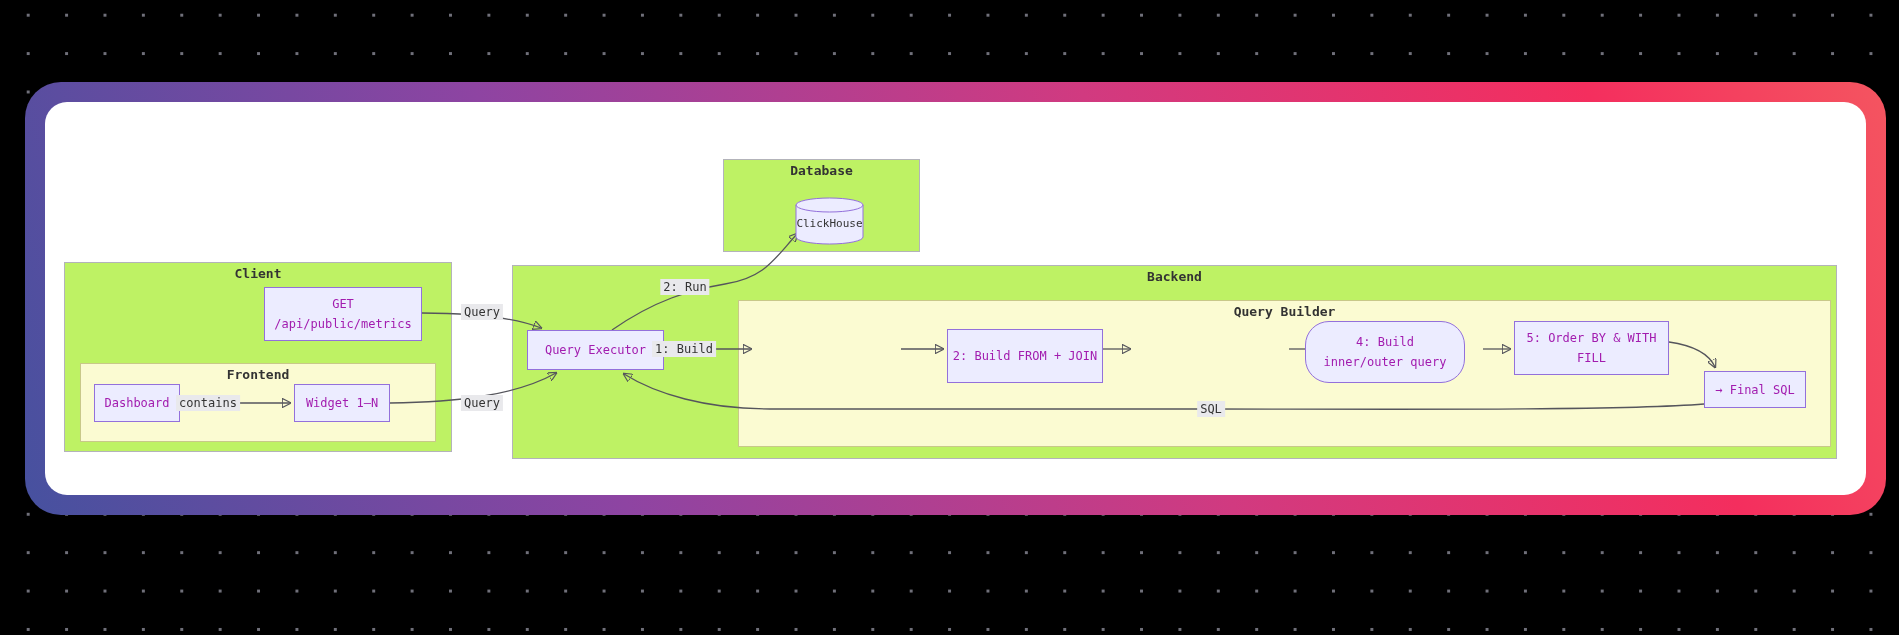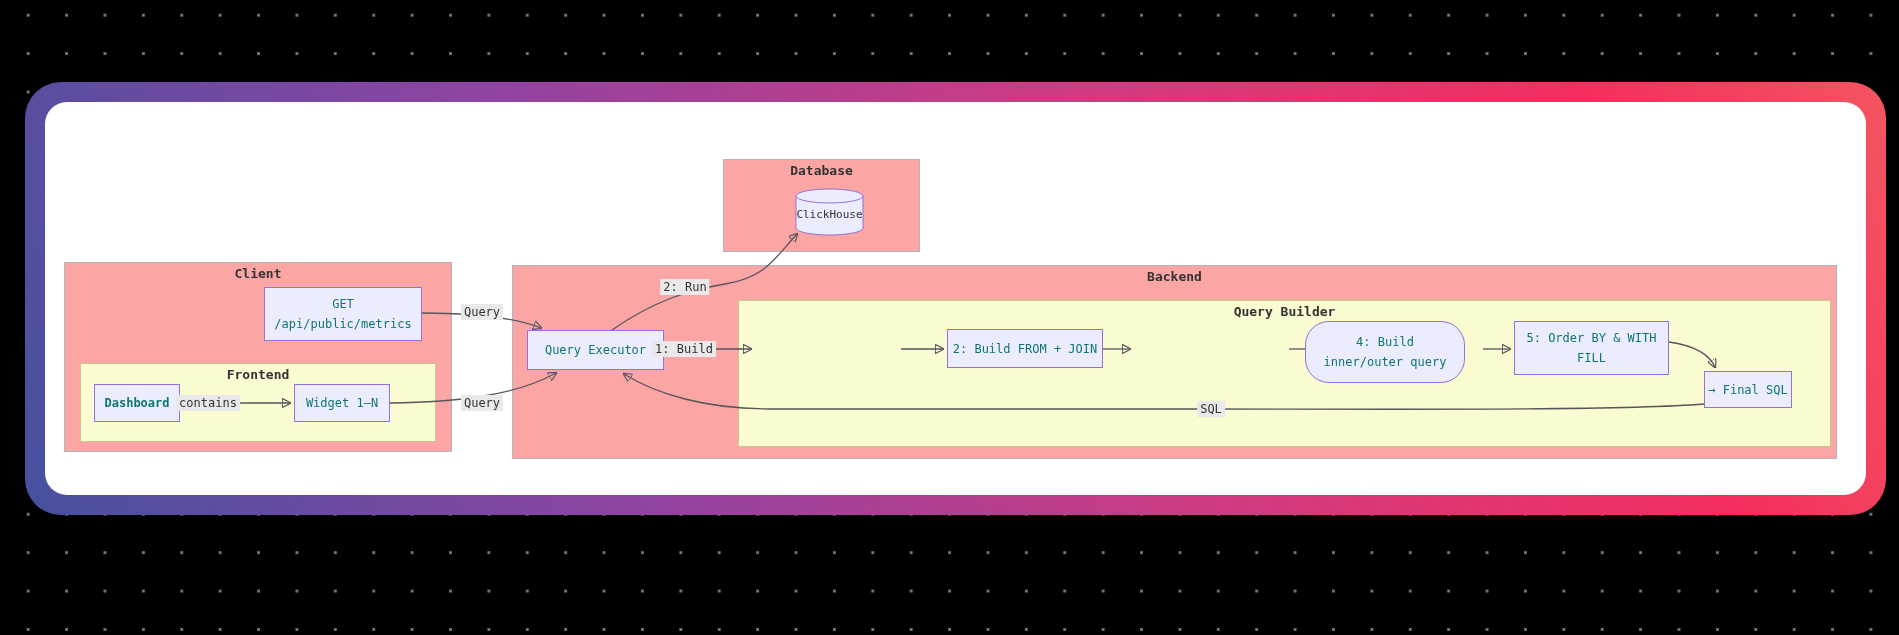--- a/index.html
+++ b/index.html
@@ -14,31 +14,31 @@
   .frame{
     position:absolute;left:25px;top:82px;width:1861px;height:433px;
     border-radius:36px;box-sizing:border-box;padding:20px;
     background:linear-gradient(70deg,#46519f 0%,#8e44a2 30%,#d13a80 60%,#f42e5e 85%,#f45560 100%);
   }
   .canvas{
     width:100%;height:100%;background:#ffffff;border-radius:22px;
   }
   .layer{position:absolute;left:0;top:0;width:1899px;height:635px;pointer-events:none;}
   .cluster{position:absolute;box-sizing:border-box;}
-  .cluster.outer{background:#fca5a5;border:1px solid #b3b3ba;}
+  .cluster.outer{background:#bef264;border:1px solid #b3b3ba;}
   .cluster.inner{background:#fbfbd2;border:1px solid #c8c889;}
   .cluster-title{
     position:absolute;left:0;top:3px;width:100%;text-align:center;
     font-size:13px;font-weight:600;color:#333;
   }
   .node{
     position:absolute;box-sizing:border-box;display:flex;flex-direction:column;
     align-items:center;justify-content:center;
     background:#ececff;border:1px solid #9370db;
-    font-size:12px;color:#0f766e;line-height:20px;text-align:center;white-space:nowrap;
+    font-size:12px;color:#a21caf;line-height:20px;text-align:center;white-space:nowrap;
   }
   .edge-label{
     position:absolute;transform:translate(-50%,-50%);
     background:#e9e9ec;color:#333;font-size:12px;line-height:14px;
     padding:1px 3px;white-space:nowrap;
   }
   .cyl{position:absolute;}
   .cyl-label{
     position:absolute;left:0;top:20px;width:100%;text-align:center;
     font-size:11px;color:#333;white-space:nowrap;
@@ -89,62 +89,62 @@
   <path marker-end="url(#arrow)" d="M1103,349 L1130,349"></path>
   <path marker-end="url(#arrow)" d="M1289,349 L1319,349"></path>
   <path marker-end="url(#arrow)" d="M1483,349 L1510,349"></path>
   <path marker-end="url(#arrow)" d="M1669,342 C1697,346 1710,356 1715,367"></path>
   <path marker-end="url(#arrow)" d="M1704,404 C1620,411 1350,409 1211,409 L770,409 C706,409 656,394 624,374"></path>
   <path marker-end="url(#arrow)" d="M180,403 L290,403"></path>
 </svg>
 
 <div class="layer">
 
-  <div class="cyl" style="left:795px;top:188px;width:69px;height:48px;">
+  <div class="cyl" style="left:795px;top:197px;width:69px;height:48px;">
     <svg width="69" height="48" viewBox="0 0 69 48">
       <path d="M1,8 L1,40 A33.5,7 0 0 0 68,40 L68,8 Z" fill="#ececff" stroke="#9370db" stroke-width="1"></path>
       <ellipse cx="34.5" cy="8" rx="33.5" ry="7" fill="#ececff" stroke="#9370db" stroke-width="1"></ellipse>
     </svg>
     <span class="cyl-label">ClickHouse</span>
   </div>
 
   <div class="node" style="left:264px;top:287px;width:158px;height:54px;">
     <span>GET</span>
     <span>/api/public/metrics</span>
   </div>
 
-  <div class="node" style="left:94px;top:384px;width:86px;height:38px;font-weight:bold;">
+  <div class="node" style="left:94px;top:384px;width:86px;height:38px;">
     <span>Dashboard</span>
   </div>
 
   <div class="node" style="left:294px;top:384px;width:96px;height:38px;">
     <span>Widget 1–N</span>
   </div>
 
   <div class="node" style="left:527px;top:330px;width:137px;height:40px;">
     <span>Query Executor</span>
   </div>
 
 
-  <div class="node" style="left:947px;top:329px;width:156px;height:39px;">
+  <div class="node" style="left:947px;top:329px;width:156px;height:54px;">
     <span>2: Build FROM + JOIN</span>
   </div>
 
 
   <div class="node" style="left:1305px;top:321px;width:160px;height:62px;border-radius:24px;">
     <span>4: Build</span>
     <span>inner/outer query</span>
   </div>
 
   <div class="node" style="left:1514px;top:321px;width:155px;height:54px;text-align:right;">
     <span>5: Order BY &amp; WITH</span>
     <span>FILL</span>
   </div>
 
-  <div class="node" style="left:1704px;top:371px;width:88px;height:37px;">
+  <div class="node" style="left:1704px;top:371px;width:102px;height:37px;">
     <span>→ Final SQL</span>
   </div>
 
   <div class="edge-label" style="left:482px;top:312px;">Query</div>
   <div class="edge-label" style="left:482px;top:403px;">Query</div>
   <div class="edge-label" style="left:208px;top:403px;">contains</div>
   <div class="edge-label" style="left:685px;top:287px;">2: Run</div>
   <div class="edge-label" style="left:684px;top:349px;">1: Build</div>
   <div class="edge-label" style="left:1211px;top:409px;">SQL</div>
 </div>

